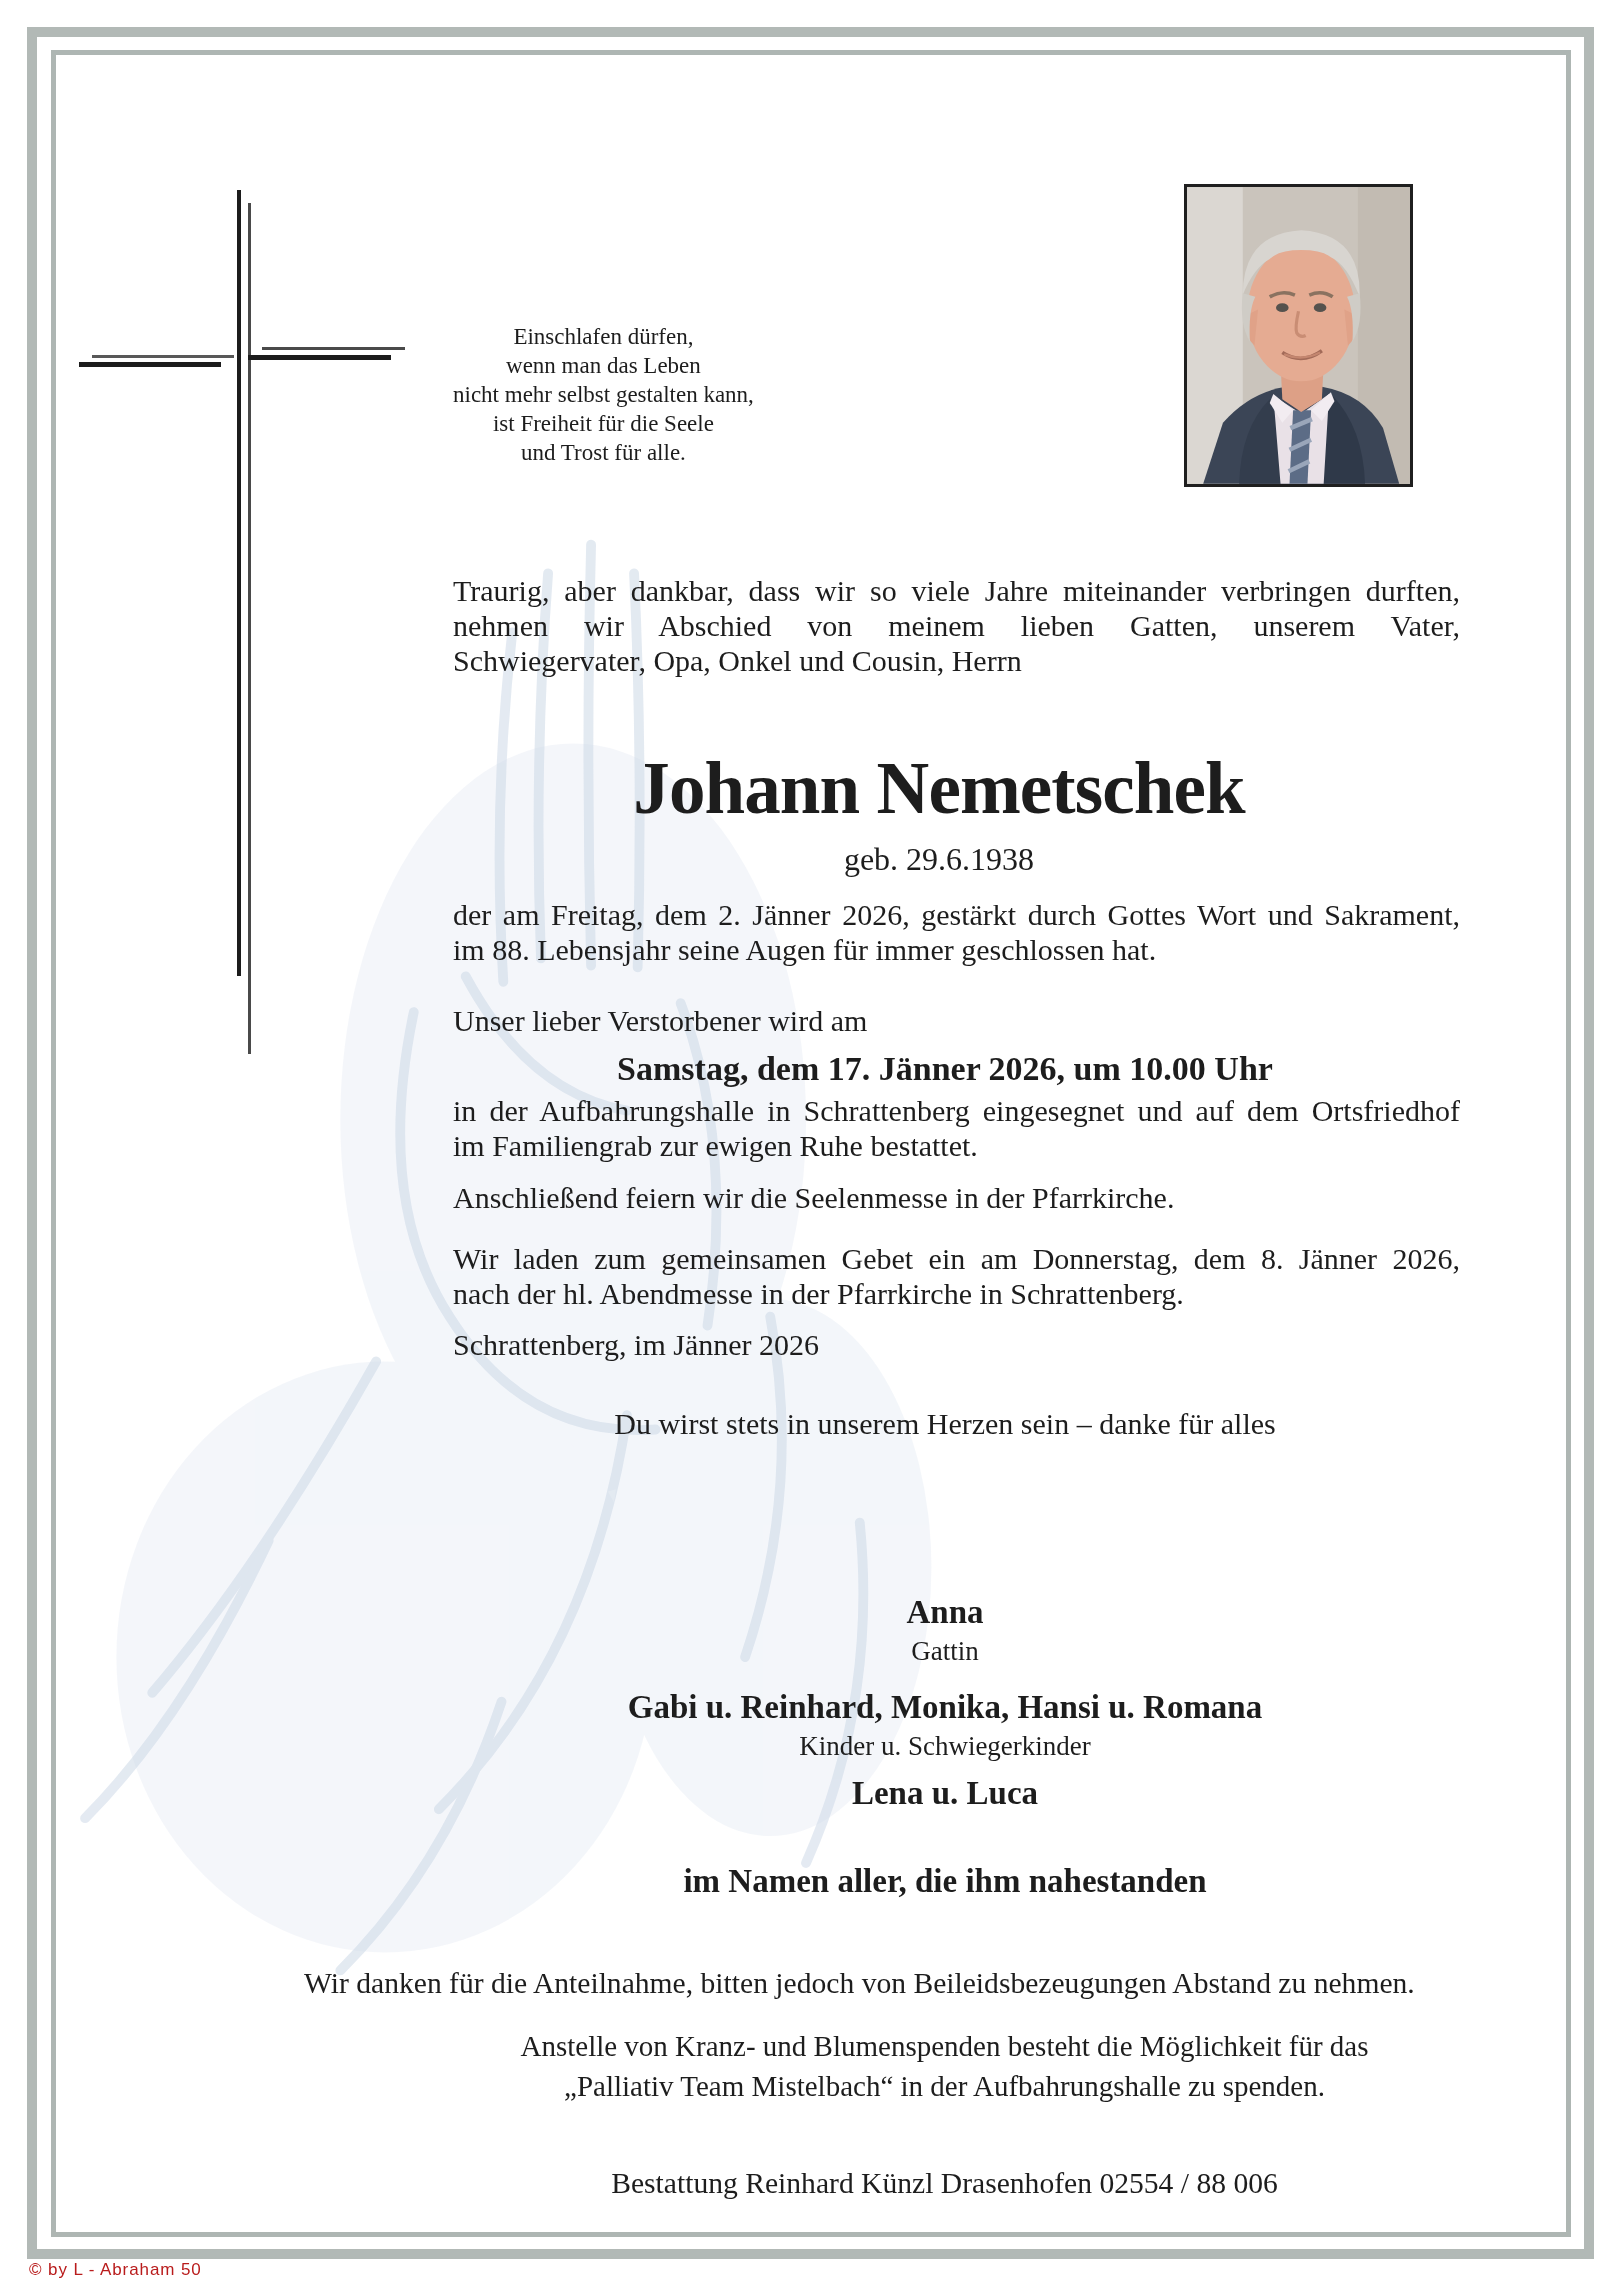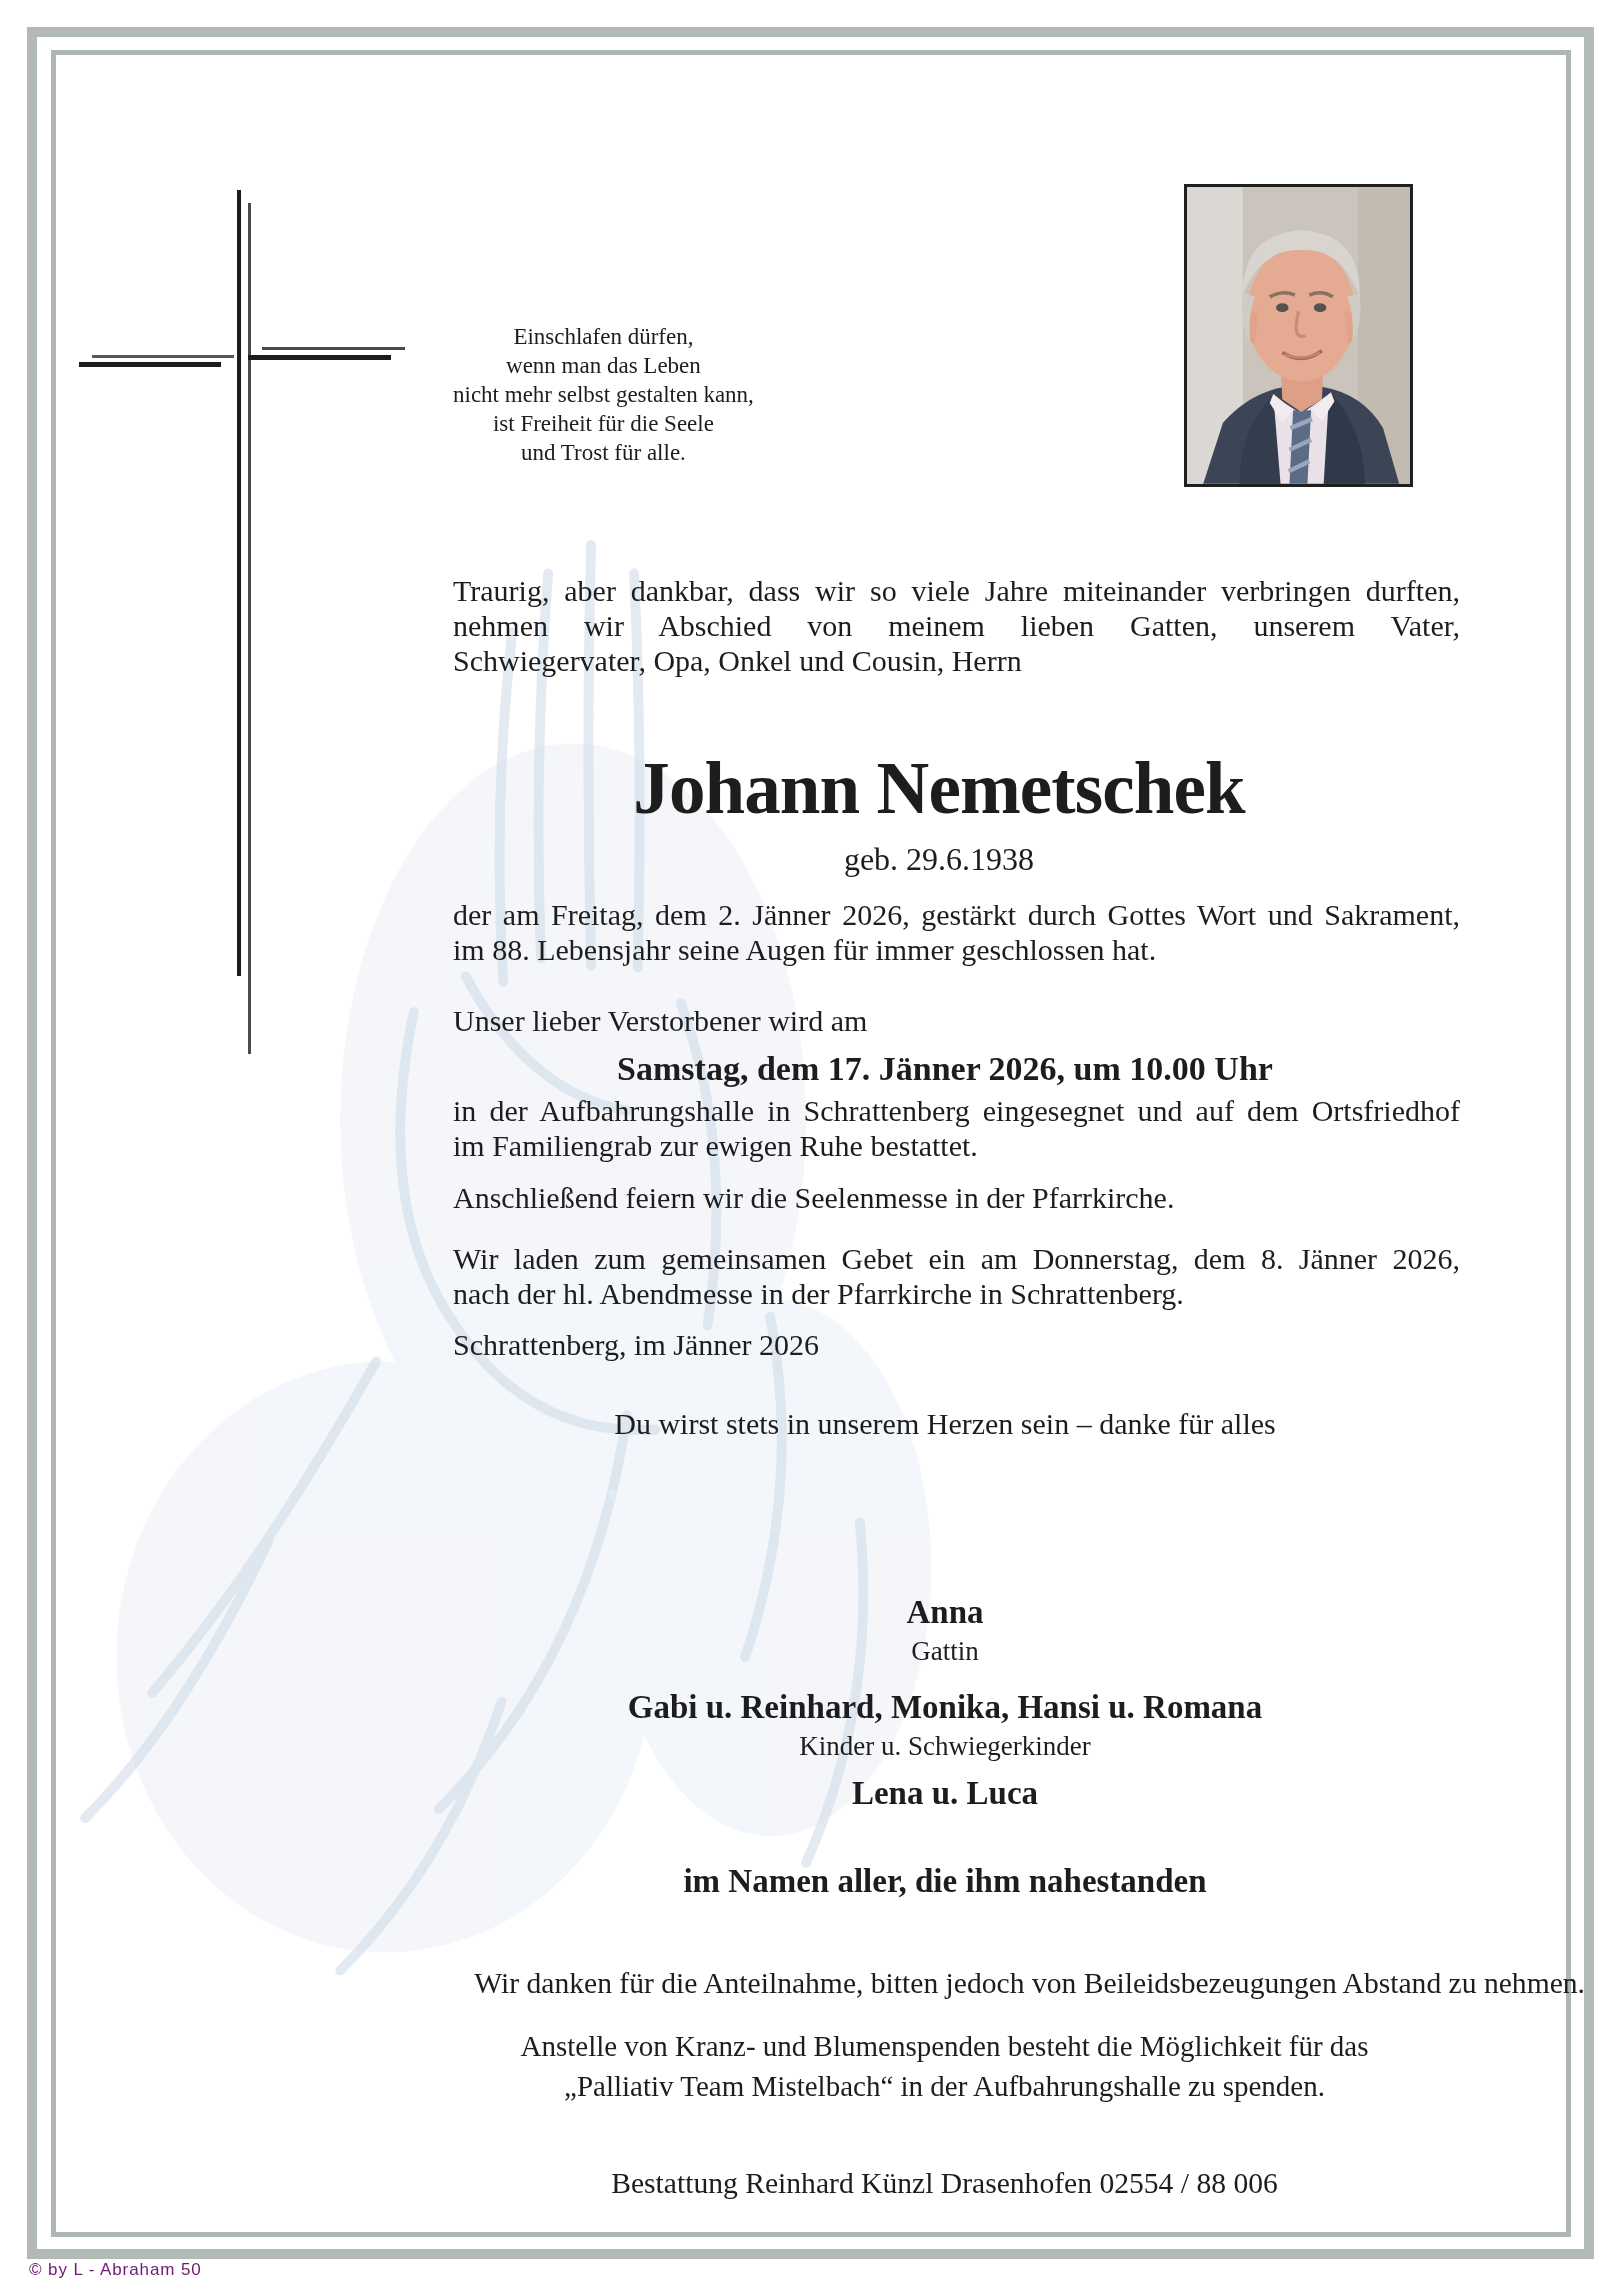--- a/index.html
+++ b/index.html
@@ -46,26 +46,26 @@
   .anschl{left:453px;top:1180px;}
   .wirladen{left:453px;top:1241px;}
   .dateline{left:453px;top:1328px;font-size:30px;}
   .duwirst{left:430px;top:1407px;width:1030px;text-align:center;font-size:30px;}
   .mourner-names{position:absolute;left:430px;width:1030px;text-align:center;font-size:33px;font-weight:bold;}
   .mourner-rel{position:absolute;left:430px;width:1030px;text-align:center;font-size:27px;}
   .m0n{top:1594px;} .m0r{top:1636px;}
   .m1n{top:1689px;} .m1r{top:1731px;}
   .m2n{top:1775px;} .m2r{top:1817px;}
   .imnamen{left:430px;top:1863px;width:1030px;text-align:center;font-size:33px;font-weight:bold;}
-  .thanks{left:304px;top:1967px;width:1281px;text-align:right;font-size:29.6px;}
+  .thanks{left:304px;top:1967px;width:1281px;text-align:left;font-size:29.6px;}
   .donation{left:304px;top:2026px;width:1281px;text-align:center;font-size:29px;line-height:40px;}
   .donation span{display:block;}
   .footer{left:304px;top:2167px;width:1281px;text-align:center;font-size:29.6px;}
   .copyright{left:29px;top:2260px;font-family:"Liberation Sans","DejaVu Sans",sans-serif;
-             font-size:17px;color:#701a75;letter-spacing:0.9px;}
+             font-size:17px;color:#b91c1c;letter-spacing:0.9px;}
 </style>
 </head>
 <body>
 
 <div class="page">
 
   <svg class="watermark" viewBox="0 0 1810 2560" aria-hidden="true">
     <g fill="#e6ecf4" opacity="0.45">
       <ellipse cx="640" cy="1250" rx="260" ry="420"></ellipse>
       <ellipse cx="430" cy="1850" rx="300" ry="330"></ellipse>

